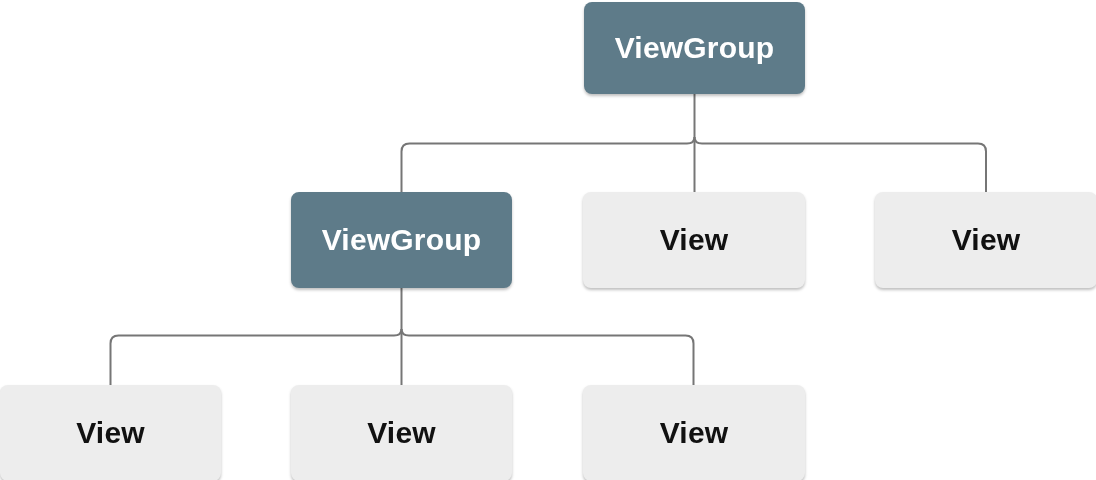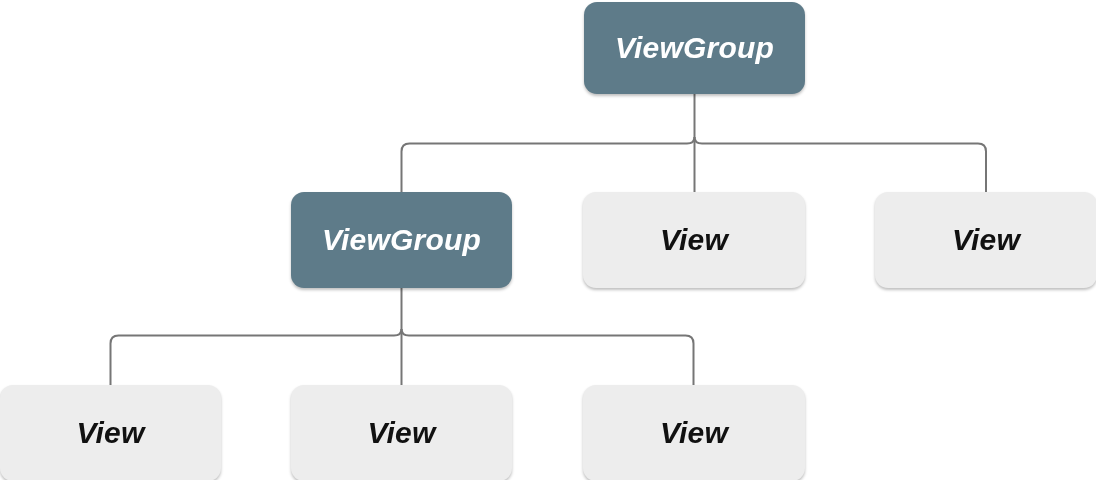--- a/index.html
+++ b/index.html
@@ -25,28 +25,27 @@
   .connector {
     fill: none;
     stroke: var(--connector, #767676);
     stroke-width: 2;
   }
   .node {
     position: absolute;
     display: flex;
     align-items: center;
     justify-content: center;
-    border-radius: 13px;
+    border-radius: 8px;
     font-size: 30px;
     font-weight: 700;
     letter-spacing: 0.2px;
     box-shadow: 0 2px 3px rgba(0,0,0,0.25);
     box-sizing: border-box;
     white-space: nowrap;
-    font-style: italic;
   }
   .node.viewgroup {
     background: var(--viewgroup-fill, #5E7B89);
     color: var(--viewgroup-text, #ffffff);
   }
   .node.view {
     background: var(--view-fill, #EDEDED);
     color: var(--view-text, #111111);
   }
   #node-root            { left: 584px; top: 2px;   width: 221px; height: 92px; }

